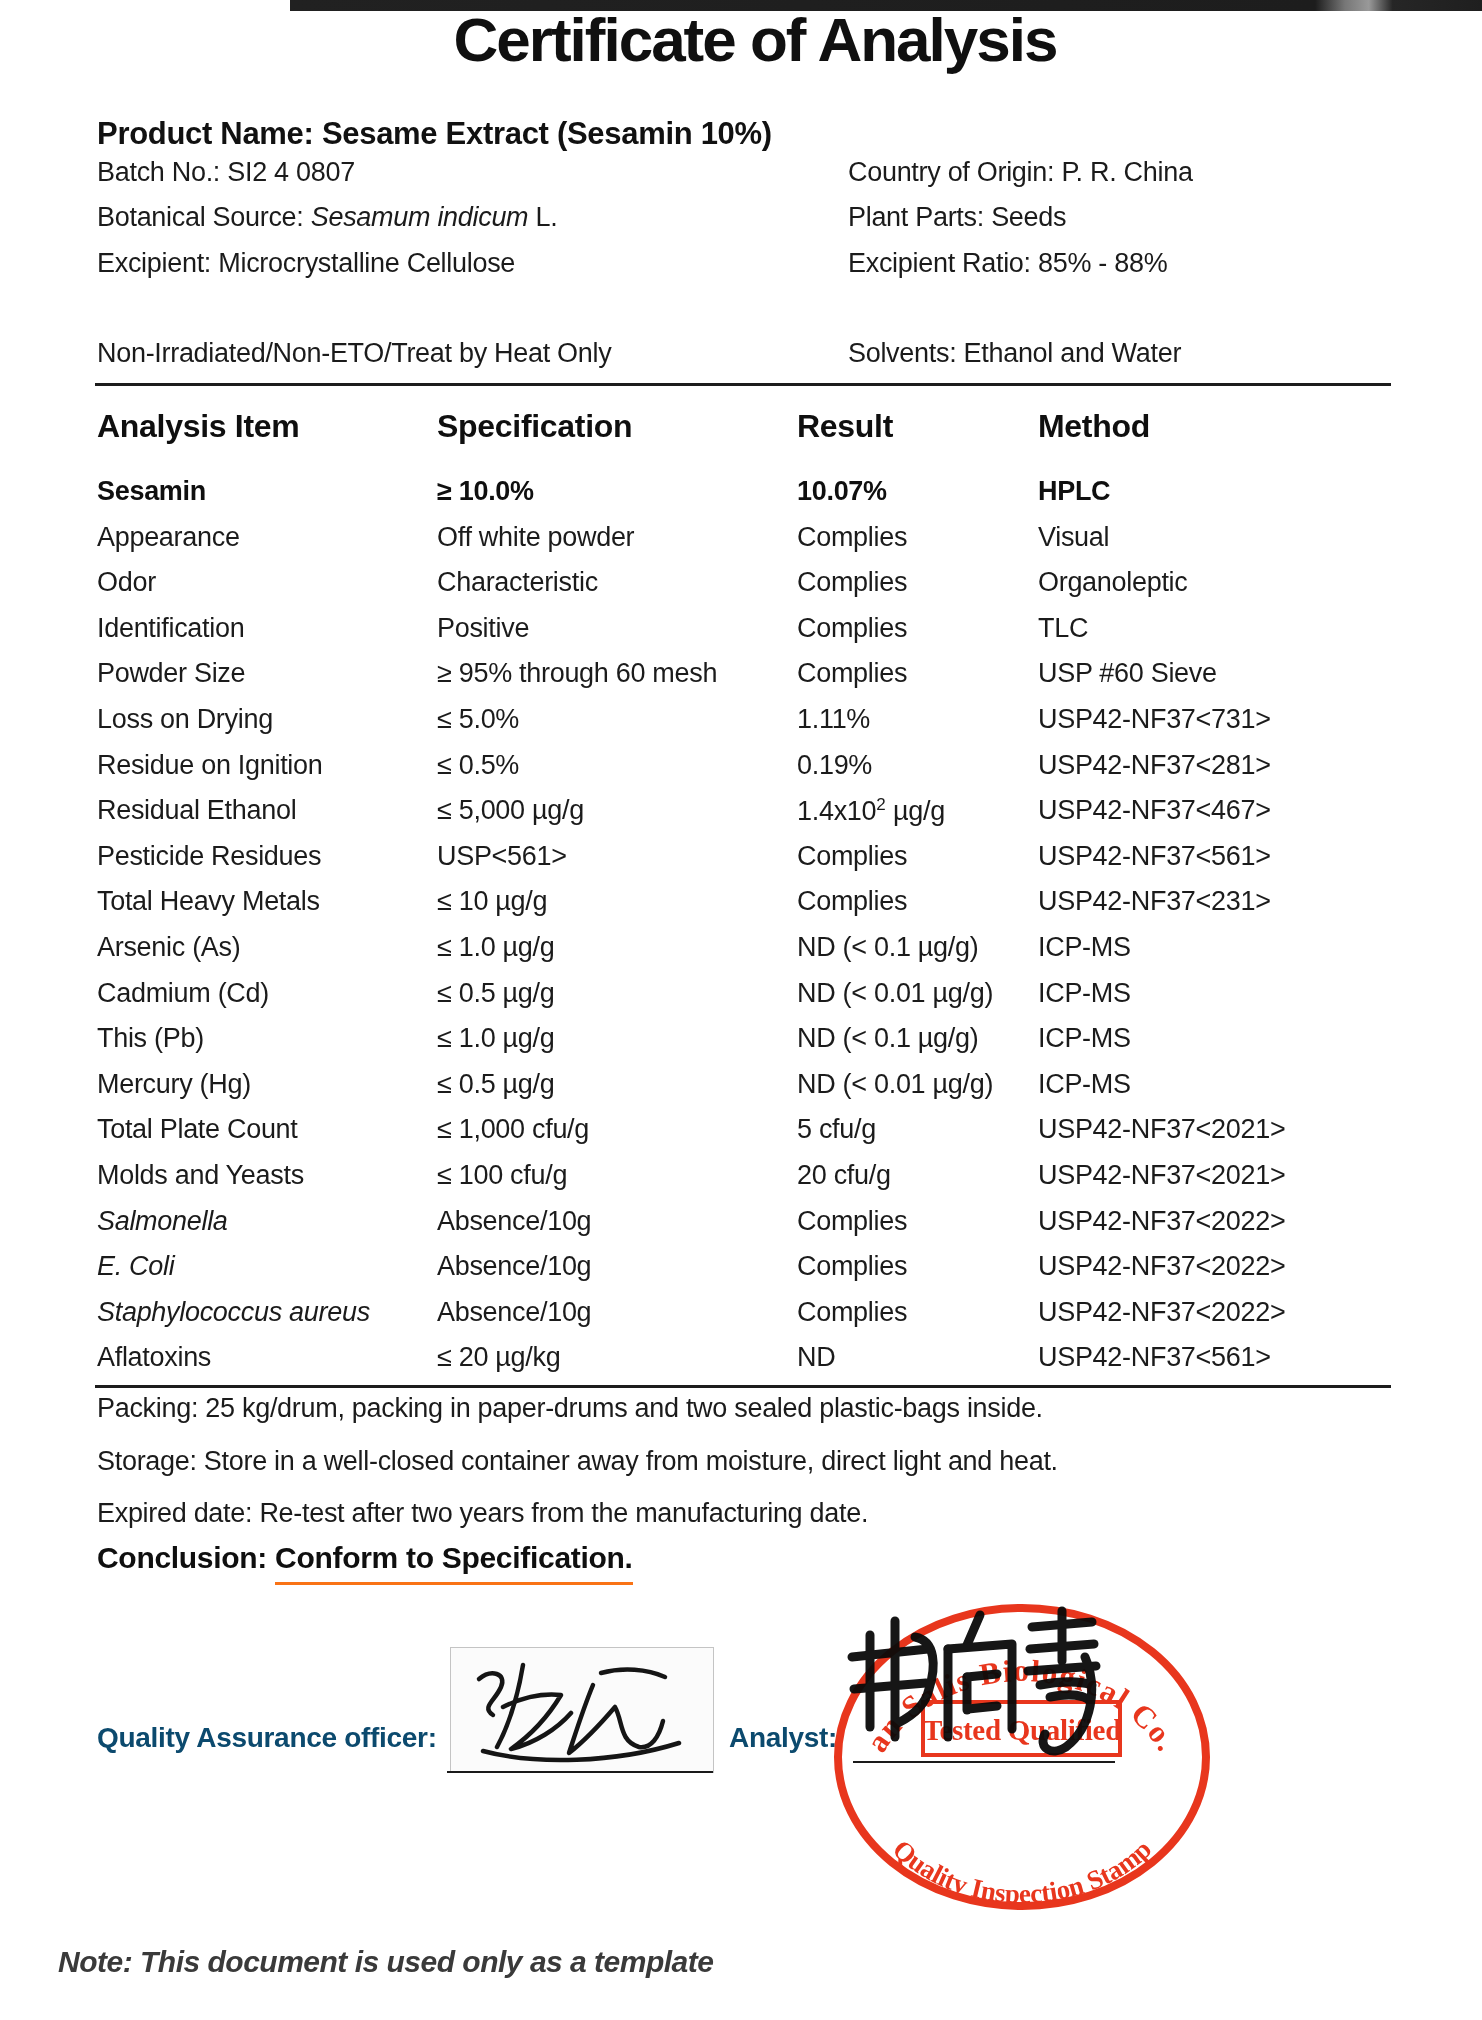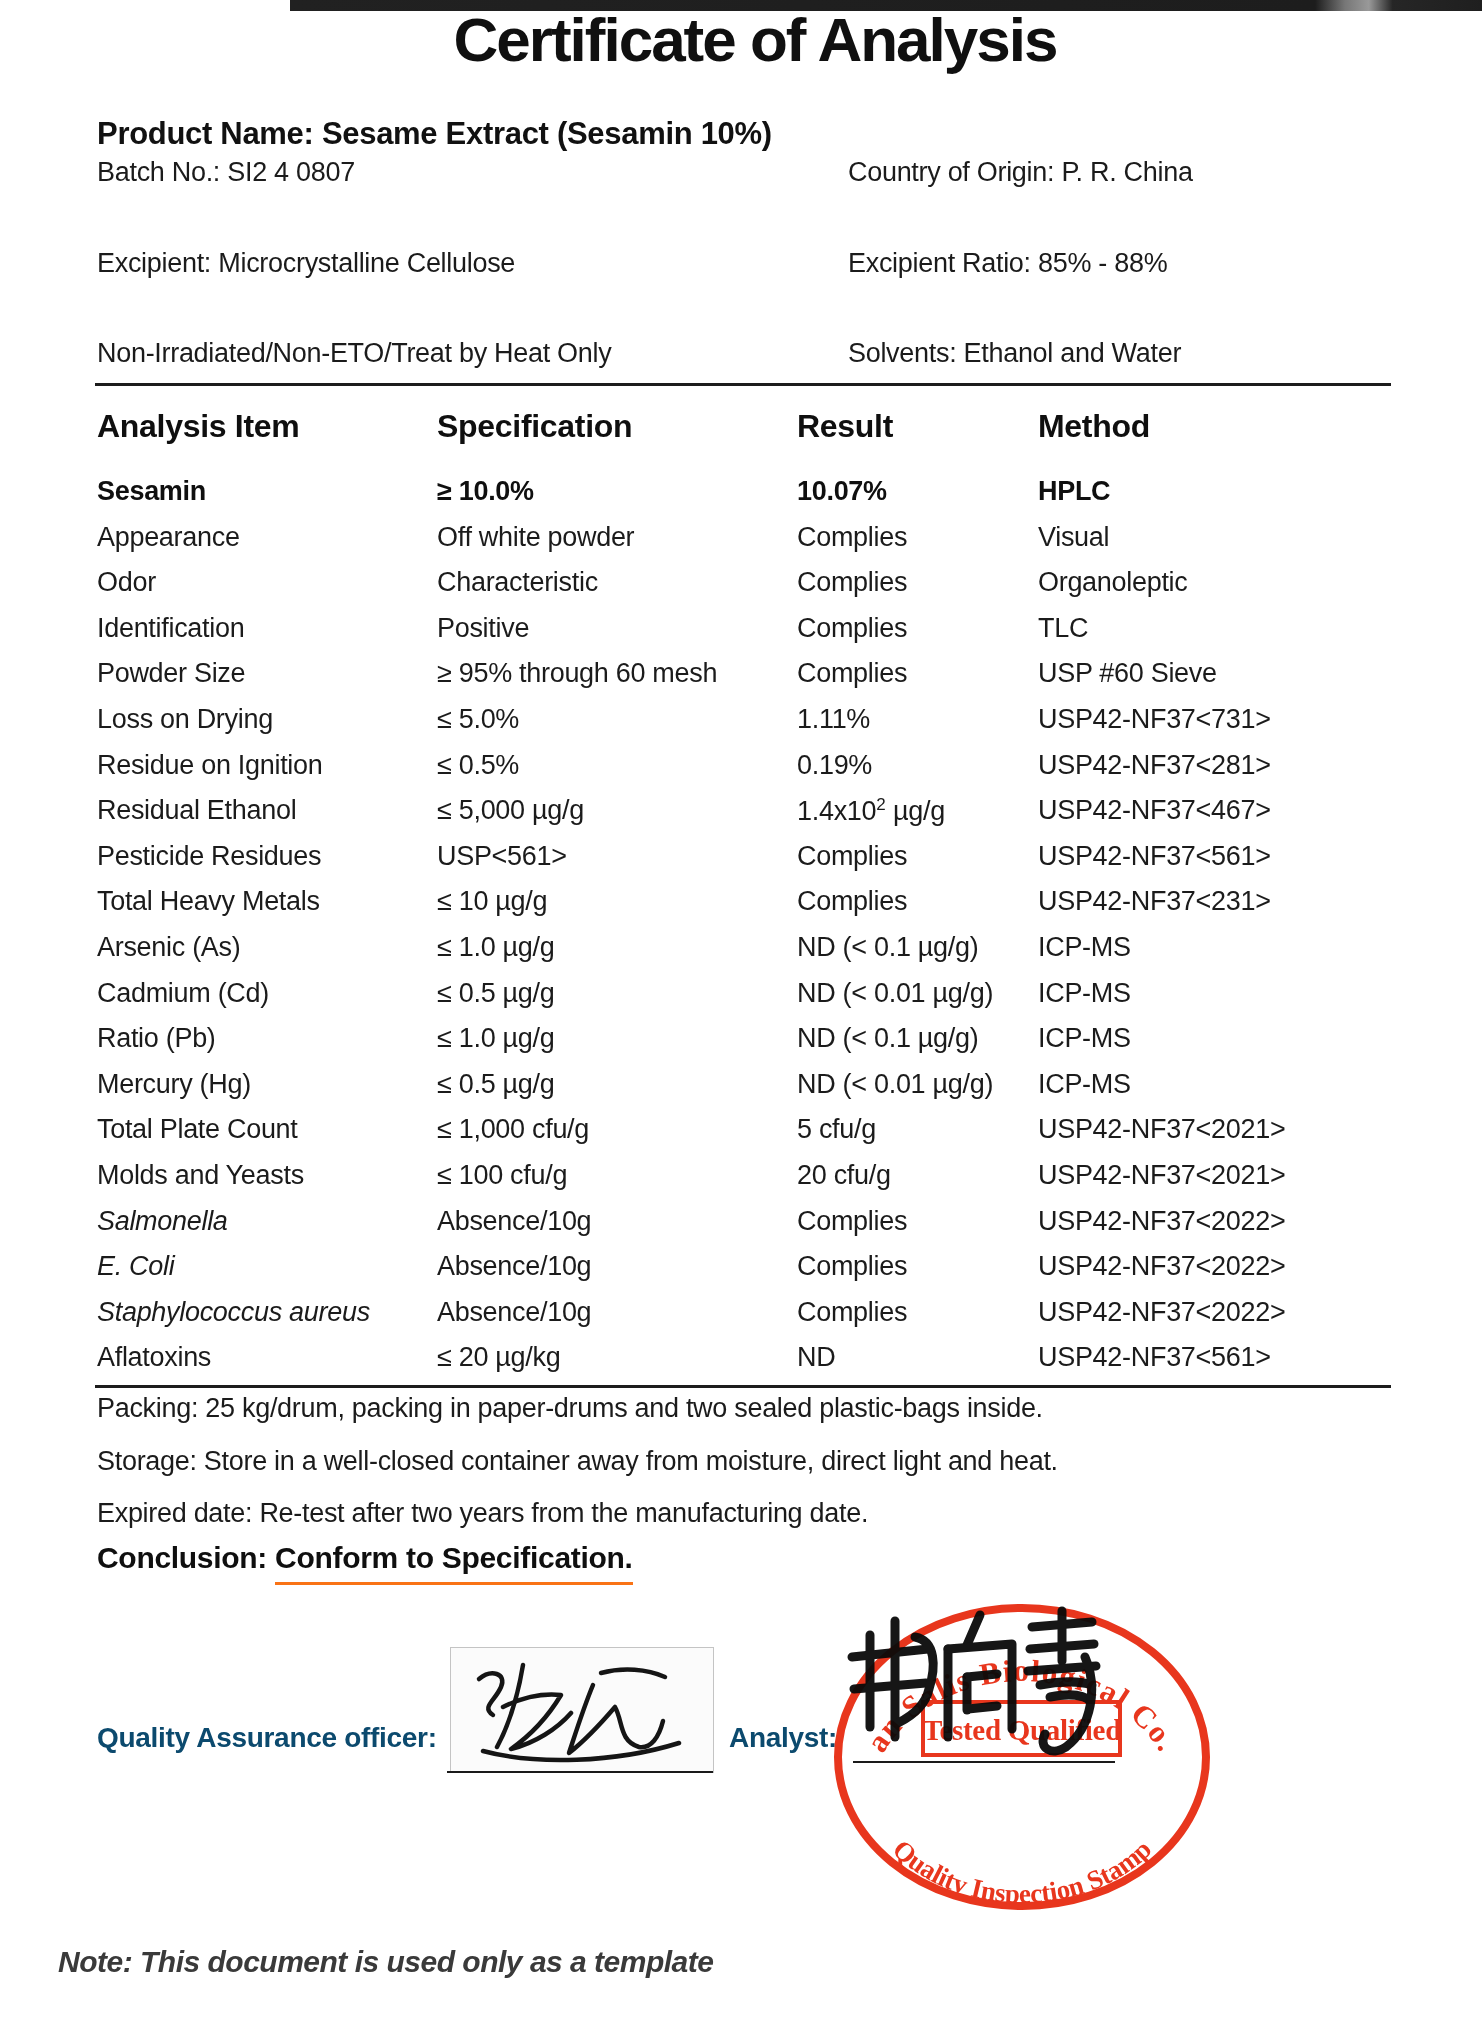--- a/index.html
+++ b/index.html
@@ -51,20 +51,24 @@
   <div class="topbar"></div>
 
   <div class="title">Certificate of Analysis</div>
 
   <div class="product-name">Product Name: Sesame Extract (Sesamin 10%)</div>
 
   <div class="info-row" style="top:157px">
     <div class="info-left">Batch No.: SI2 4 0807</div>
     <div class="info-right">Country of Origin: P. R. China</div>
   </div>
+  <div class="info-row" style="top:202px">
+    <div class="info-left"><span>Botanical Source: </span><span class="italic">Sesamum indicum</span><span> L.</span></div>
+    <div class="info-right">Plant Parts: Seeds</div>
+  </div>
   <div class="info-row" style="top:248px">
     <div class="info-left">Excipient: Microcrystalline Cellulose</div>
     <div class="info-right">Excipient Ratio: 85% - 88%</div>
   </div>
   <div class="info-row" style="top:338px">
     <div class="info-left">Non-Irradiated/Non-ETO/Treat by Heat Only</div>
     <div class="info-right">Solvents: Ethanol and Water</div>
   </div>
 
   <div class="rule" style="top:383px"></div>
@@ -143,21 +147,21 @@
         <div class="tcell c-result">ND (&lt; 0.1 µg/g)</div>
         <div class="tcell c-method">ICP-MS</div>
       </div>
       <div class="trow" style="top: 977.6px;">
         <div class="tcell c-item">Cadmium (Cd)</div>
         <div class="tcell c-spec">≤ 0.5 µg/g</div>
         <div class="tcell c-result">ND (&lt; 0.01 µg/g)</div>
         <div class="tcell c-method">ICP-MS</div>
       </div>
       <div class="trow" style="top: 1023.2px;">
-        <div class="tcell c-item">Ratio (Pb)</div>
+        <div class="tcell c-item">This (Pb)</div>
         <div class="tcell c-spec">≤ 1.0 µg/g</div>
         <div class="tcell c-result">ND (&lt; 0.1 µg/g)</div>
         <div class="tcell c-method">ICP-MS</div>
       </div>
       <div class="trow" style="top: 1068.8px;">
         <div class="tcell c-item">Mercury (Hg)</div>
         <div class="tcell c-spec">≤ 0.5 µg/g</div>
         <div class="tcell c-result">ND (&lt; 0.01 µg/g)</div>
         <div class="tcell c-method">ICP-MS</div>
       </div>

